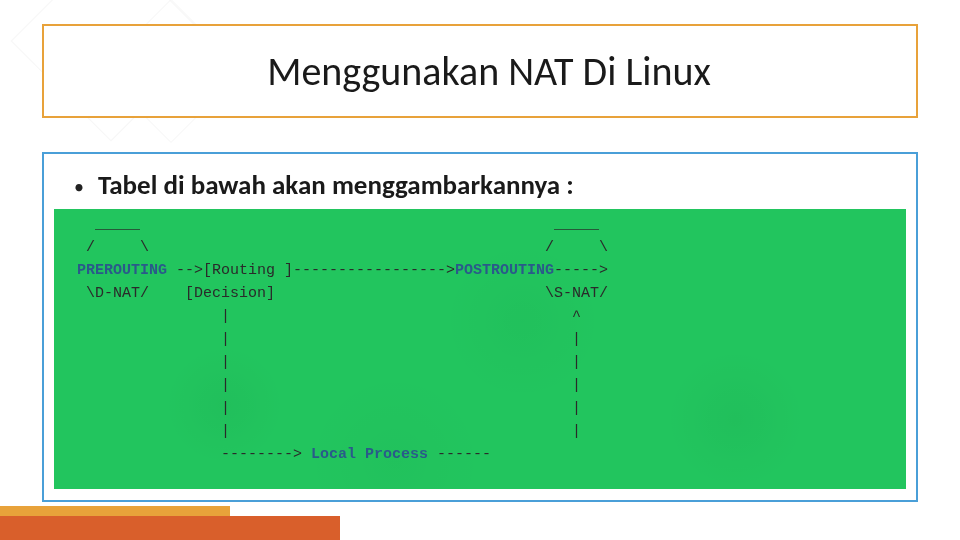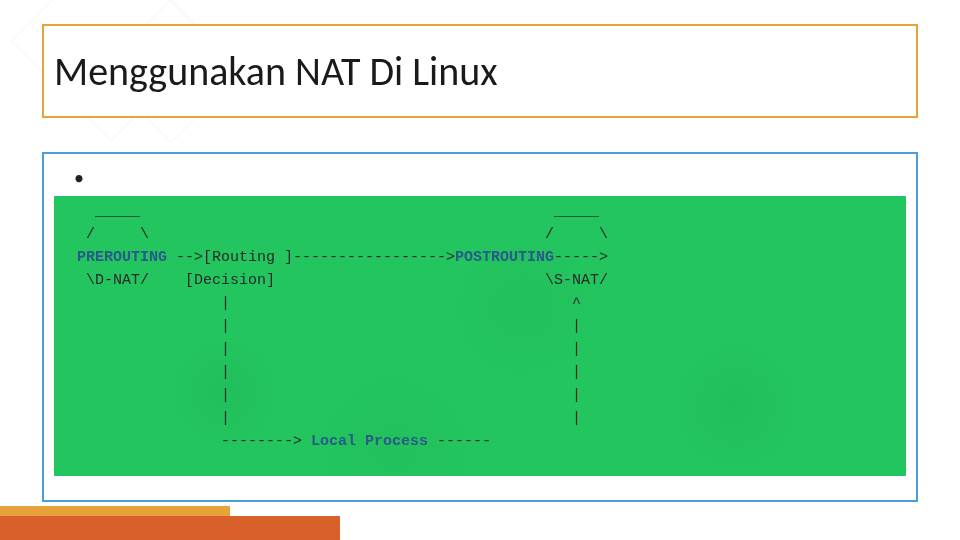--- a/index.html
+++ b/index.html
@@ -39,21 +39,22 @@
   .title-box {
     position: absolute;
     top: 24px;
     left: 42px;
     right: 42px;
     height: 94px;
     border: 2px solid #e8a23a;
     background: #fff;
     display: flex;
     align-items: center;
-    padding-left: 10px;
+    padding-left: 18px;
+    justify-content: center;
   }
   .title-text {
     font-size: 40px;
     font-weight: 400;
     color: #1a1a1a;
   }
   
   .content-box {
     position: absolute;
     top: 152px;
@@ -142,20 +143,21 @@
 <div class="slide">
   <div class="geo-bg"></div>
 
   <div class="title-box">
     <div class="title-text">Menggunakan NAT Di Linux</div>
   </div>
 
   <div class="content-box">
     <div class="bullet-row">
       <span class="bullet-dot">•</span>
+      <span class="bullet-text">Tabel di bawah akan menggambarkannya :</span>
     </div>
 
     <div class="diagram-wrap">
 <pre class="ascii"><span>   _____                                              _____</span>
 <span>  /     \                                            /     \</span>
 <span> </span><span class="kw">PREROUTING</span><span> --&gt;[Routing ]-----------------&gt;</span><span class="kw">POSTROUTING</span><span>-----&gt;</span>
 <span>  \D-NAT/    [Decision]                              \S-NAT/</span>
 <span>                 |                                      ^</span>
 <span>                 |                                      |</span>
 <span>                 |                                      |</span>

